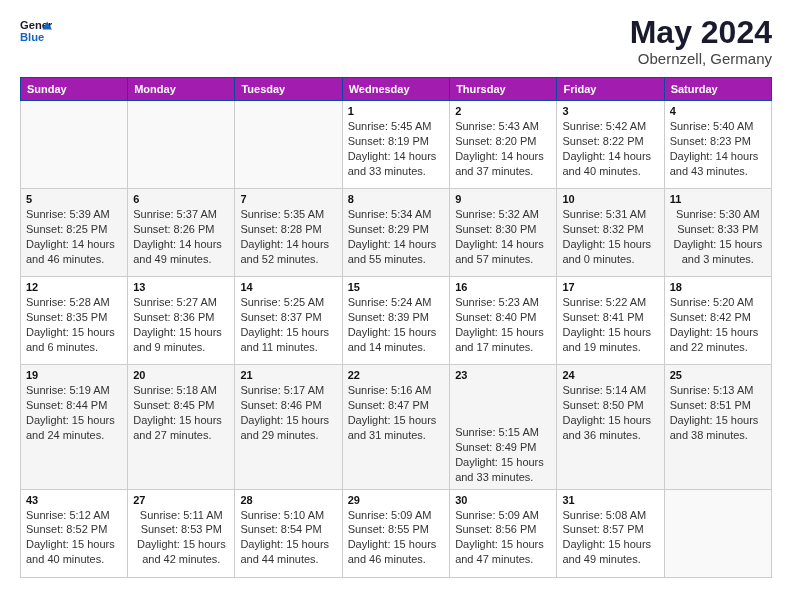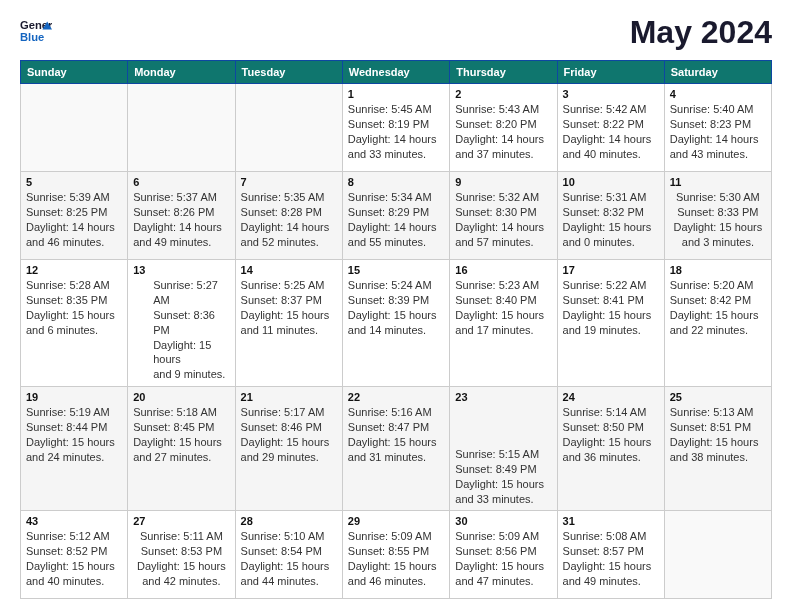--- a/index.html
+++ b/index.html
@@ -42,21 +42,21 @@
     .location {
       font-size: 15px;
       color: #444;
     }
     .calendar {
       width: 100%;
       border-collapse: collapse;
       font-size: 9.5px;
     }
     .calendar th {
-      background-color: #0f766e;
+      background-color: #a21caf;
       color: #fff;
       text-align: left;
       padding: 5px 6px;
       font-size: 11px;
       font-weight: bold;
       border: 1px solid #0d47a1;
     }
     .calendar td {
       border: 1px solid #ccc;
       vertical-align: top;
@@ -90,20 +90,21 @@
   <div class="header">
     <div class="logo">
       <svg class="logo-icon" viewBox="0 0 40 40" width="40" height="40">
         <text x="0" y="18" font-size="14" font-weight="bold" fill="#1a1a2e" font-family="Arial">General</text>
         <text x="0" y="32" font-size="14" font-weight="bold" fill="#1565c0" font-family="Arial">Blue</text>
         <polygon points="34,8 40,18 28,18" fill="#1565c0"></polygon>
       </svg>
     </div>
     <div class="title-block">
       <div class="month-title">May 2024</div>
+      <div class="location">Obernzell, Germany</div>
     </div>
   </div>
 
   <table class="calendar">
     <thead>
       <tr>
       <th>Sunday</th>
           <th>Monday</th>
           <th>Tuesday</th>
           <th>Wednesday</th>
@@ -200,21 +201,21 @@
         <tr>
           <td>
             <div class="day-num">12</div>
             <div class="day-info" style="white-space: pre-line;">Sunrise: 5:28 AM
 Sunset: 8:35 PM
 Daylight: 15 hours
 and 6 minutes.</div>
           </td>
           <td>
             <div class="day-num">13</div>
-            <div class="day-info" style="white-space: pre-line; margin-left: 20px;">Sunrise: 5:27 AM
+            <div class="day-info" style="white-space: pre-line;">Sunrise: 5:27 AM
 Sunset: 8:36 PM
 Daylight: 15 hours
 and 9 minutes.</div>
           </td>
           <td>
             <div class="day-num">14</div>
             <div class="day-info" style="white-space: pre-line;">Sunrise: 5:25 AM
 Sunset: 8:37 PM
 Daylight: 15 hours
 and 11 minutes.</div>

